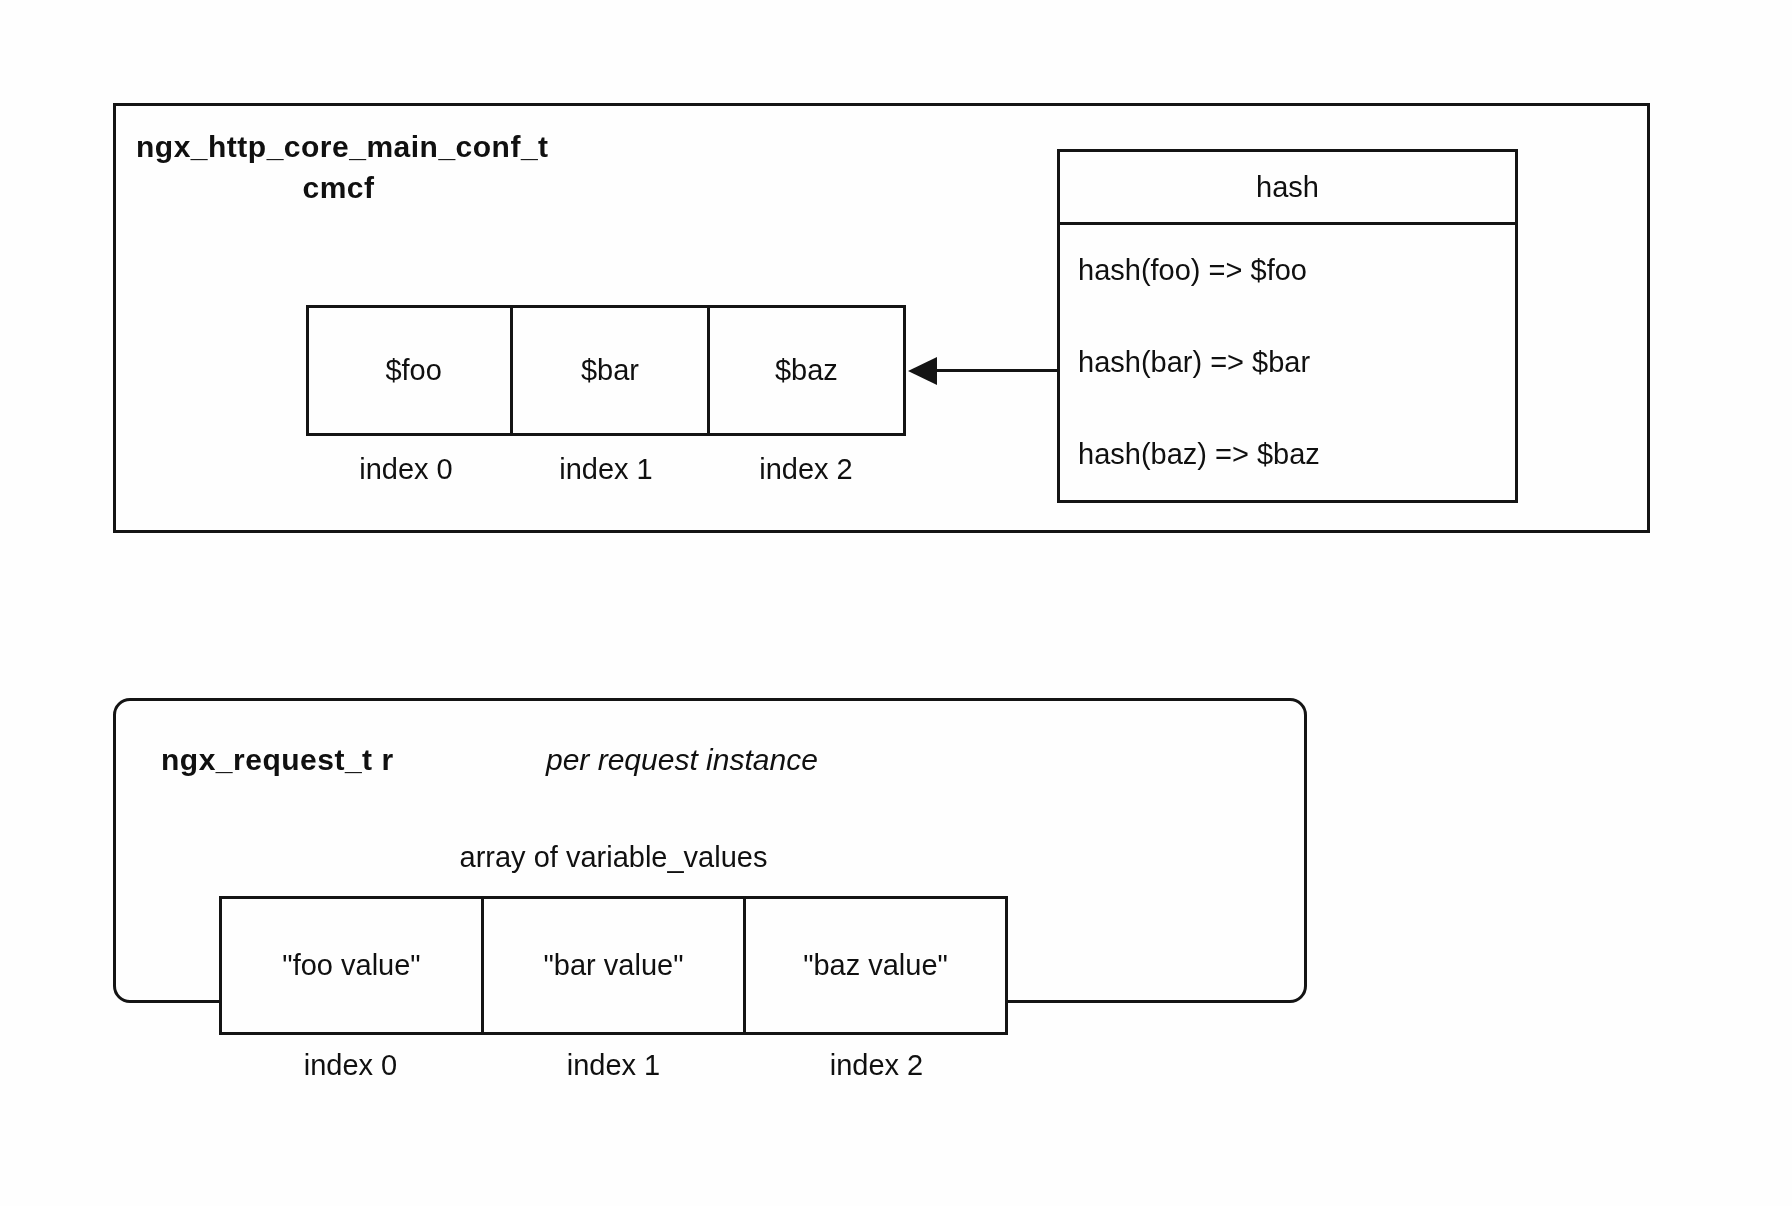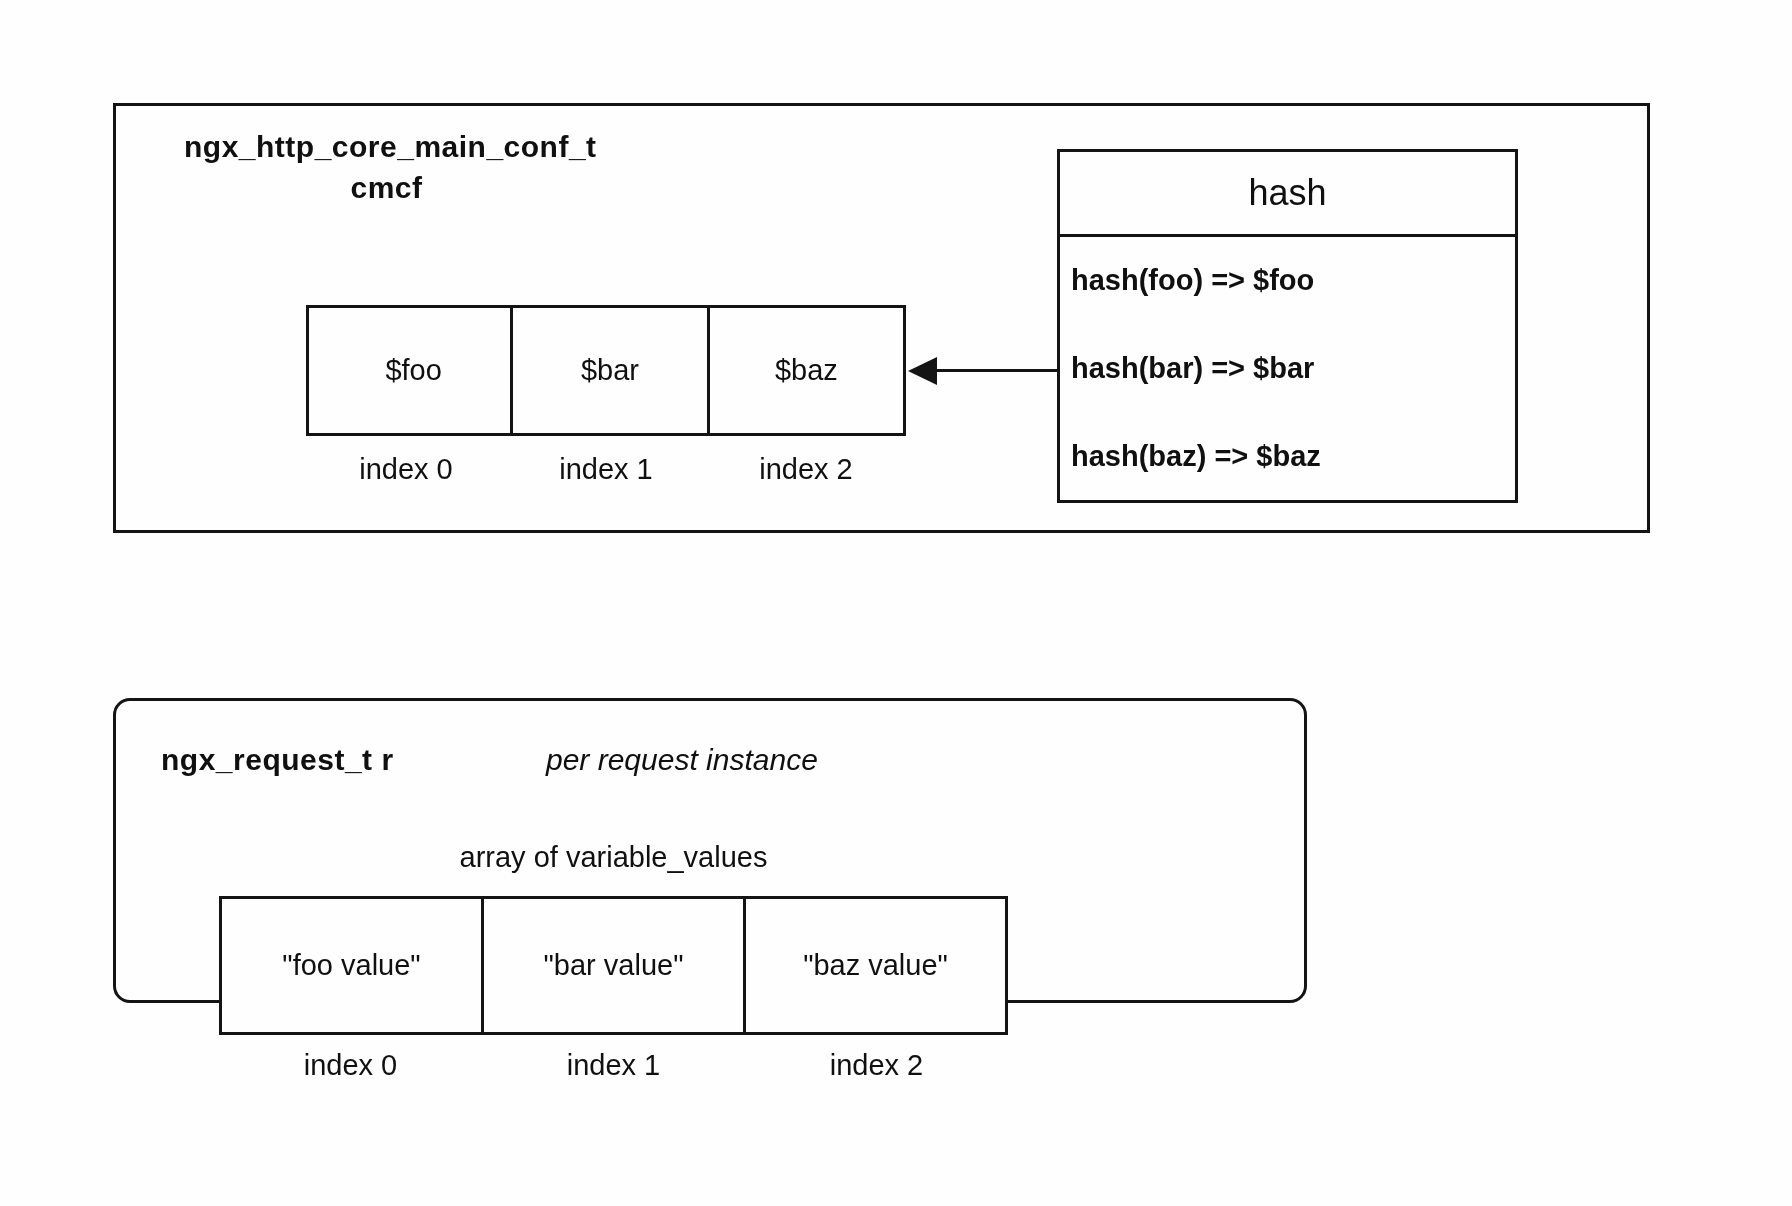--- a/index.html
+++ b/index.html
@@ -27,21 +27,20 @@
 
   .abs { position: absolute; }
 
   .title-block {
     left: 20px; top: 20px; width: 405px;
     text-align: center;
     font-weight: bold;
     font-size: 30px;
     line-height: 41px;
     letter-spacing: 0.5px;
-    margin-left: 48px;
   }
   .array-label {
     font-size: 29px;
     text-align: center;
   }
   .cell-row {
     display: flex;
     border: 3px solid #141414;
     box-sizing: border-box;
     background: #fefefe;
@@ -65,40 +64,39 @@
 
   .hash-box {
     left: 941px; top: 43px; width: 461px; height: 354px;
     border: 3px solid #141414;
     box-sizing: border-box;
     display: flex;
     flex-direction: column;
     background: #fefefe;
   }
   .hash-header {
-    height: 85px;
+    height: 73px;
     border-bottom: 3px solid #141414;
     display: flex;
     align-items: center;
     justify-content: center;
-    font-size: 36px;
+    font-size: 29px;
     box-sizing: border-box;
   }
   .hash-rows {
     flex: 1 1 auto;
     display: flex;
     flex-direction: column;
   }
   .hash-row {
     flex: 1 1 0;
     display: flex;
     align-items: center;
-    padding-left: 11px;
+    padding-left: 18px;
     font-size: 29px;
-    font-weight: bold;
   }
 
   .arrow-shaft {
     left: 820px; top: 263px; width: 121px; height: 3px;
     background: #141414;
   }
   .arrow-head {
     left: 792px; top: 251px;
     width: 0; height: 0;
     border-top: 14px solid transparent;

